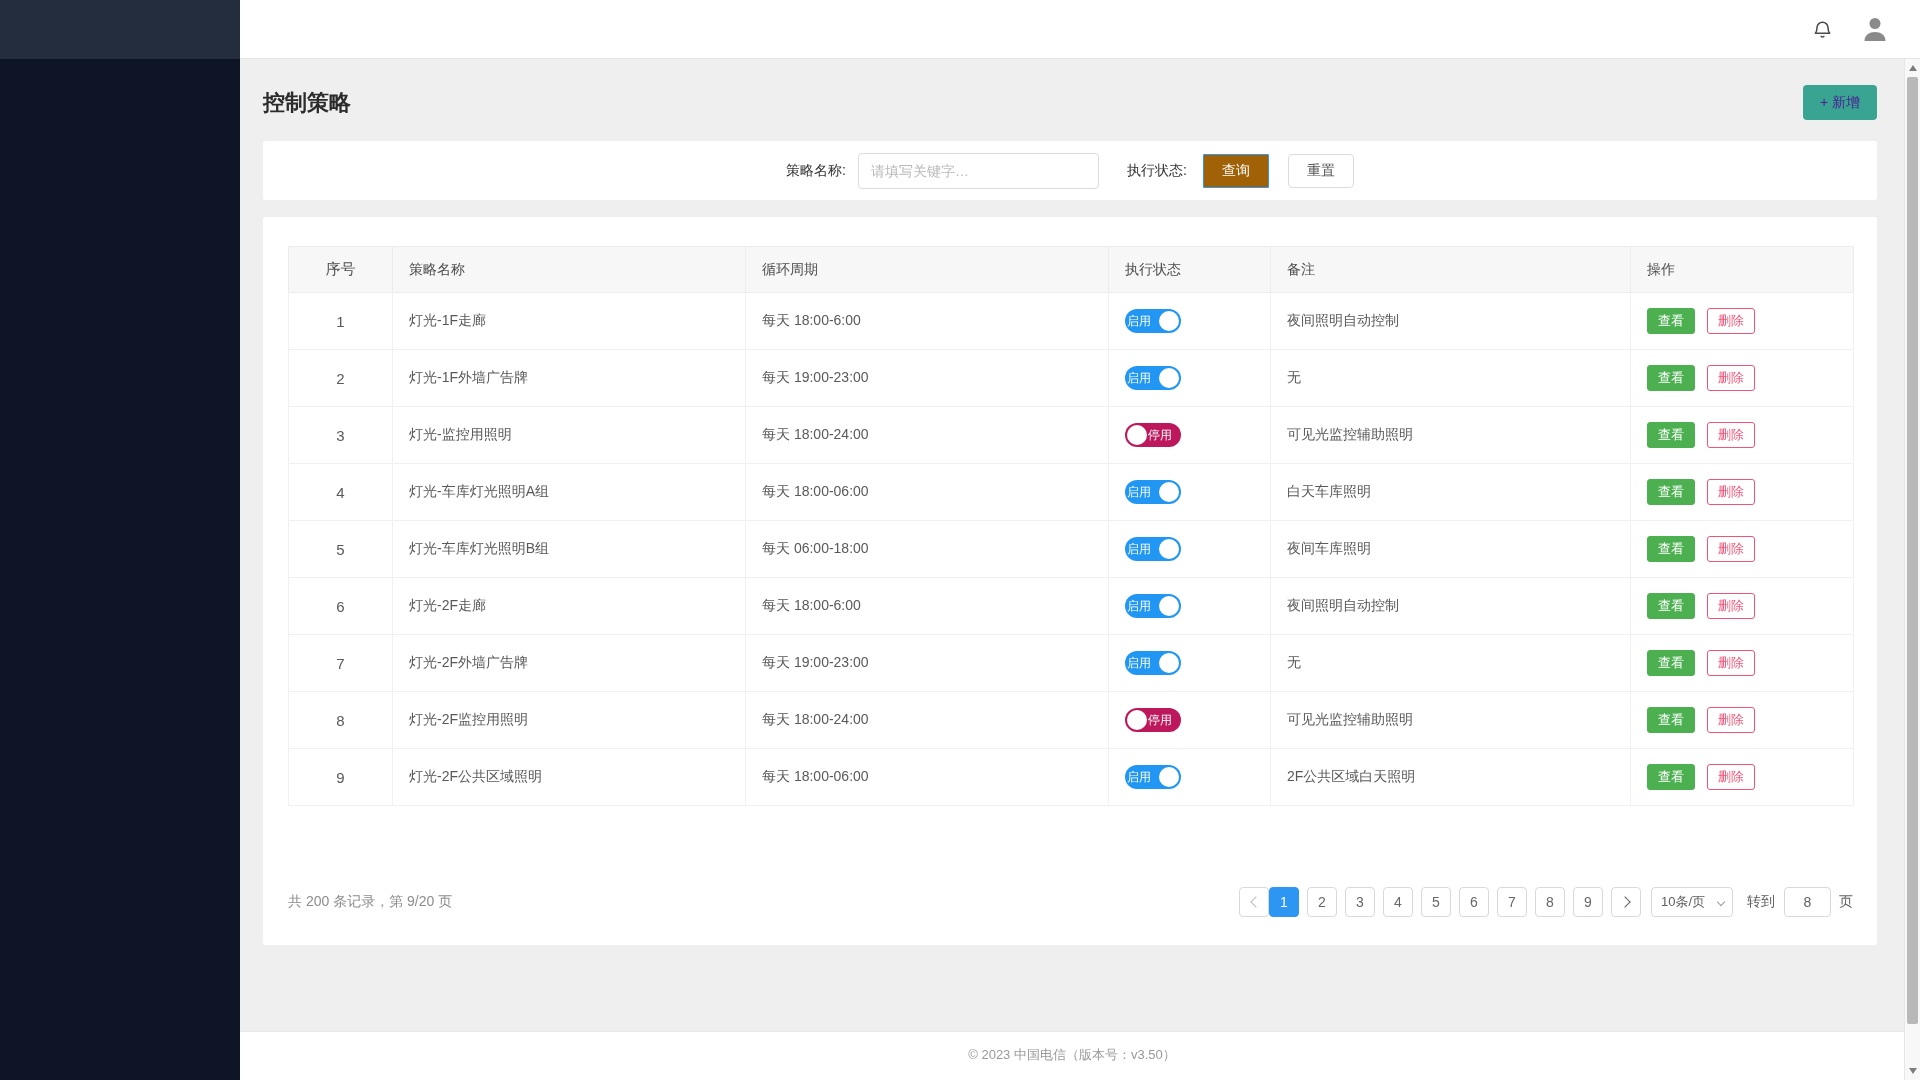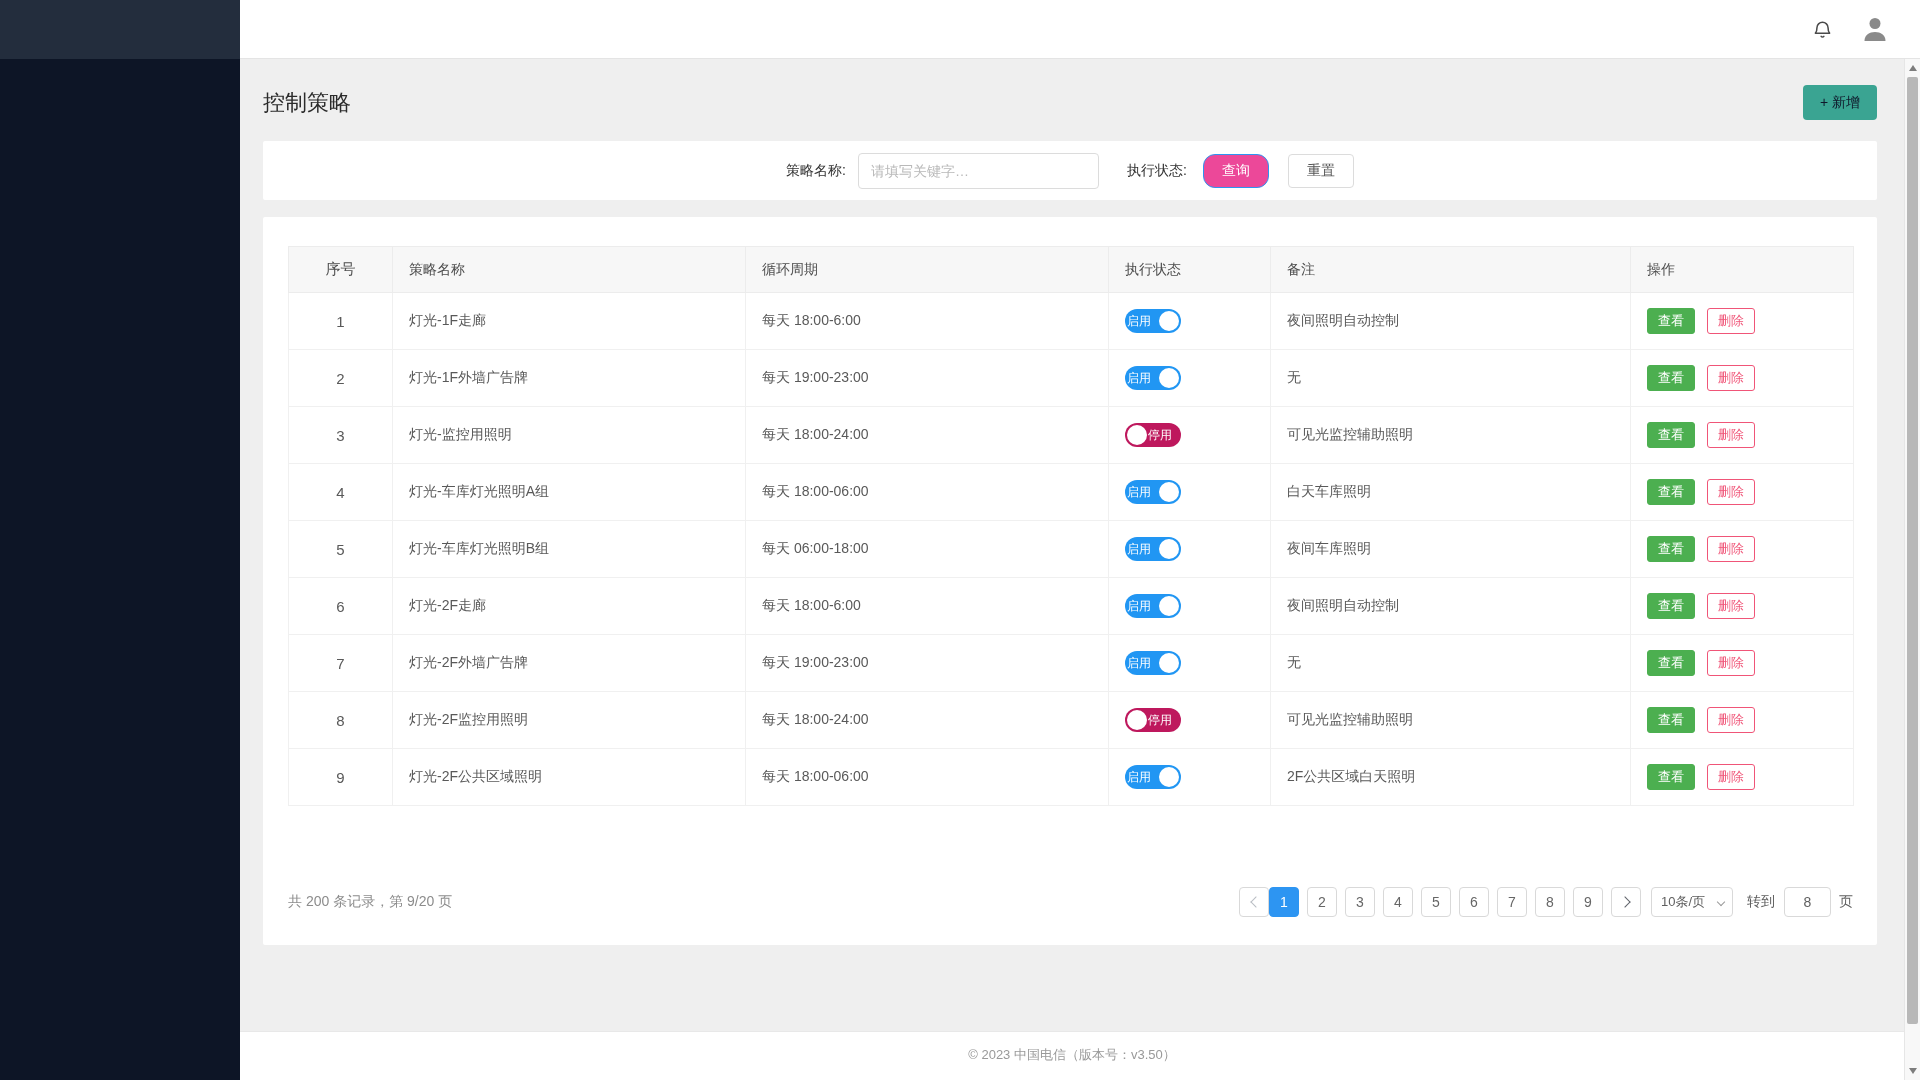--- a/index.html
+++ b/index.html
@@ -17,38 +17,38 @@
   
   .topbar { position:absolute; left:240px; top:0; width:1680px; height:59px; background:#ffffff;
             border-bottom:1px solid #e4e4e4; display:flex; align-items:center; justify-content:flex-end; z-index:4;}
   .topbar .bell { margin-right:26px; display:flex; align-items:center; cursor:pointer; }
   .topbar .avatar { margin-right:30px; display:flex; align-items:center; cursor:pointer; }
 
   
   .content { position:absolute; left:240px; top:59px; width:1664px; height:972px; background:#efefef; }
 
   .title-row { position:relative; height:82px; }
-  .page-title { position:absolute; left:23px; top:29px; font-size:22px; font-weight:400; color:#2b2b2b; }
+  .page-title { position:absolute; left:23px; top:29px; font-size:22px; font-weight:700; color:#2b2b2b; }
   .add-btn { position:absolute; right:27px; top:26px; height:35px; padding:0 17px; background:#3aa492;
-             color:#0f172a; font-size:14px; border:none; border-radius:4px; cursor:pointer; }
+             color:#4c1d95; font-size:14px; border:none; border-radius:4px; cursor:pointer; }
 
   .filter-panel { margin-left:23px; width:1614px; height:59px; background:#fff; border-radius:2px;
                   display:flex; align-items:center; justify-content:center; }
   .f-label { font-size:14px; color:#333; }
   .f-input { width:241px; height:36px; margin:0 0 0 12px; border:1px solid #dcdcdc; border-radius:4px;
              padding:0 12px; font-size:14px; color:#333; outline:none; font-family:inherit;}
   .f-input::placeholder { color:#b9b9b9; }
   .f-sel-wrap { position:relative; margin-left:12px; }
   .f-select { width:242px; height:36px; border:1px solid #dcdcdc; border-radius:4px; background:#fff;
               display:flex; align-items:center; padding:0 12px; font-size:14px; color:#b9b9b9; cursor:pointer; }
   .sel-chev { position:absolute; right:13px; top:14px; width:7px; height:7px;
               border-right:1.5px solid #9a9a9a; border-bottom:1.5px solid #9a9a9a; transform:rotate(45deg); }
   .gap28 { width:28px; }
-  .btn-search { height:34px; padding:0 18px; margin-left:16px; background:#ec4899; border:1px solid #2d95f2;
-                color:#fff; font-size:14px; border-radius:12px; cursor:pointer; }
+  .btn-search { height:34px; padding:0 18px; margin-left:16px; background:#a16207; border:1px solid #2d95f2;
+                color:#fff; font-size:14px; border-radius:1px; cursor:pointer; }
   .btn-reset { height:34px; padding:0 18px; margin-left:19px; background:#fff; border:1px solid #dcdcdc;
                color:#555; font-size:14px; border-radius:4px; cursor:pointer; }
 
   .main-panel { margin:17px 0 0 23px; width:1614px; height:728px; background:#fff; border-radius:2px; position:relative;padding-left:46px; }
 
   
   table.grid { position:absolute; left:25px; top:29px; width:1565px; border-collapse:collapse; table-layout:fixed; }
   .grid th { height:46px; background:#f7f7f7; font-weight:normal; font-size:14px; color:#4d4d4d; text-align:left;
              padding:0 16px; border:1px solid #ececec; }
   .grid td { height:57px; font-size:14px; color:#595959; padding:0 16px; border:1px solid #f0f0f0; background:#fff; }

